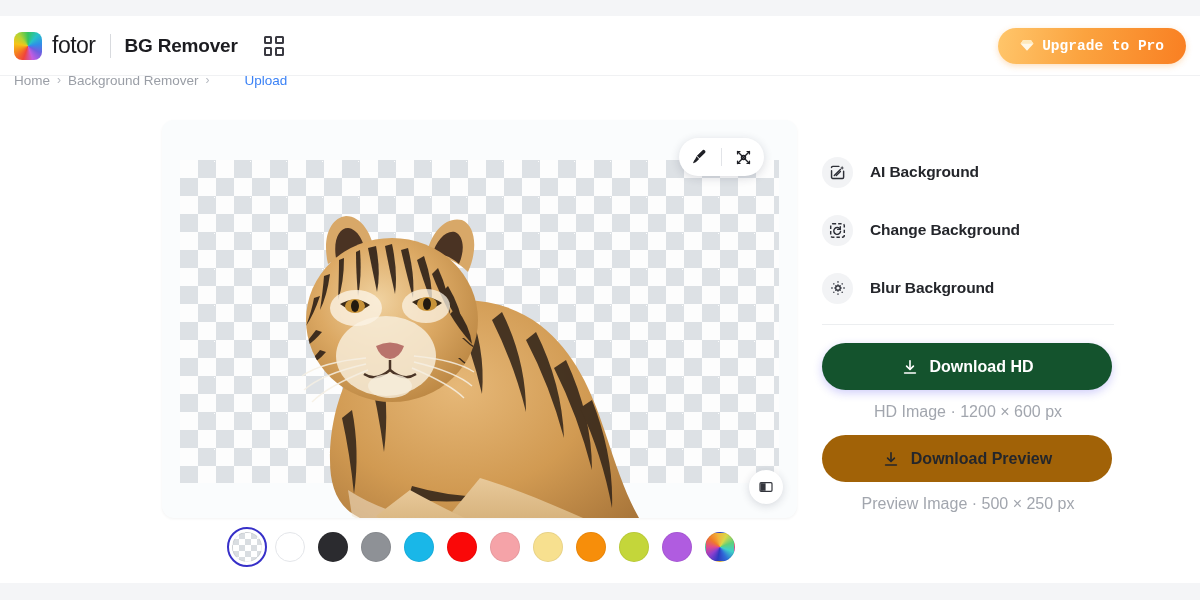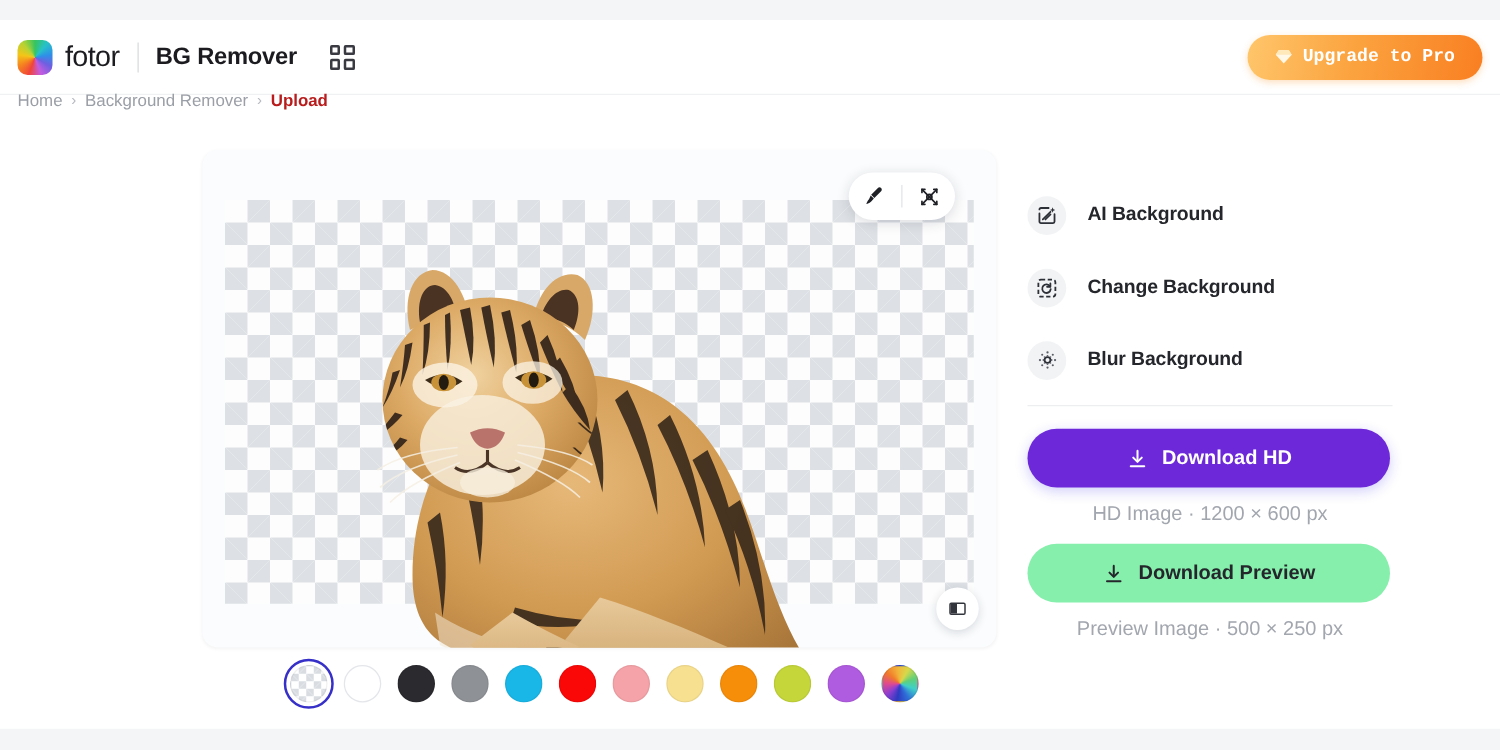--- a/index.html
+++ b/index.html
@@ -61,21 +61,21 @@
   .gem-icon { width:14px; height:13px; flex:none; }
 
   
   .breadcrumb {
     position:absolute; left:14px; top:73px;
     display:flex; gap:7px;
     font-size:13.5px; color:#9a9ea6;
   }
   .breadcrumb .crumb { cursor:pointer; }
   .breadcrumb .sep { color:#b6bac1; font-size:12px; }
-  .breadcrumb .current { color:#b91c1c; font-weight:700; cursor:default; }
+  .breadcrumb .current { color:#3b82f6; font-weight:400; cursor:default;margin-left:28px; }
 
   
   .canvas-card {
     position:absolute; left:162px; top:120px; width:635px; height:398px;
     background:#fafcfd; border-radius:12px; overflow:hidden;
     box-shadow:0 1px 3px rgba(0,0,0,.05);
   }
   .checker {
     position:absolute; left:18px; top:40px; width:599px; height:323px;
     background-image:
@@ -146,31 +146,31 @@
     width:31px; height:31px; border-radius:50%; background:#f2f3f5;
     display:flex; align-items:center; justify-content:center; flex:none;
   }
   .opt-label { font-size:15.5px; font-weight:700; color:#24262b; letter-spacing:-.1px; }
 
   .panel-divider {
     height:1px; background:#eceef0; margin:12px 0 18px 0;
   }
   .dl-hd {
     width:290px; height:47px; border-radius:24px; border:none;
-    background:#6d28d9; color:#fff; font-size:16px; font-weight:700;
+    background:#14532d; color:#fff; font-size:16px; font-weight:700;
     display:flex; align-items:center; justify-content:center; gap:11px;
     cursor:pointer; font-family:"Liberation Sans", sans-serif;
     box-shadow:0 3px 10px rgba(43,33,232,.22);
   }
   .dl-note {
     text-align:center; font-size:16px; color:#a2a6ae; margin:13px 0 14px 0;
   }
   .dl-preview {
     width:290px; height:47px; border-radius:24px; border:none;
-    background:#86efac; color:#24262b; font-size:16px; font-weight:700;
+    background:#a16207; color:#24262b; font-size:16px; font-weight:700;
     display:flex; align-items:center; justify-content:center; gap:11px;
     cursor:pointer; font-family:"Liberation Sans", sans-serif;
   }
 
   
   .footer {
     position:absolute; left:0; top:583px; width:1200px; height:17px;
     background:#f4f5f7;
   }
 </style>

